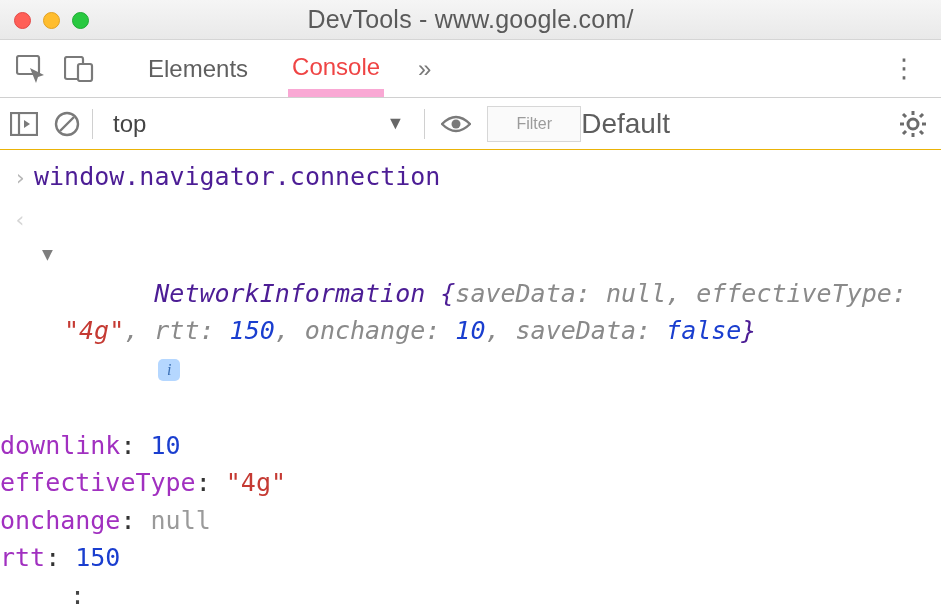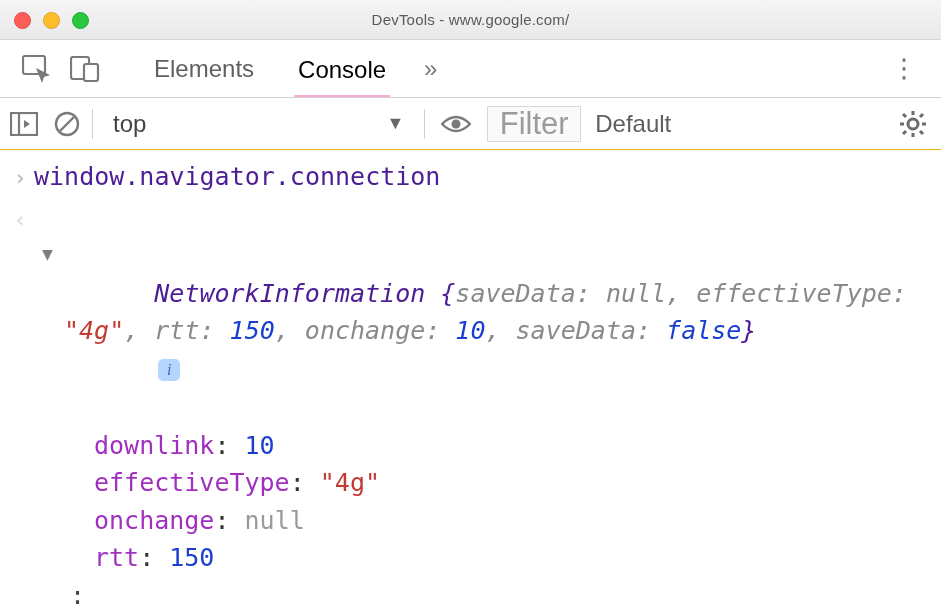--- a/index.html
+++ b/index.html
@@ -21,34 +21,34 @@
   }
   .traffic {
     position: absolute; left: 14px; top: 12px;
     display: flex; gap: 12px;
   }
   .tl { width: 17px; height: 17px; border-radius: 50%; }
   .tl.red { background: #ff5f57; border: 1px solid #e34947; }
   .tl.yellow { background: #ffbd2e; border: 1px solid #e1a123; }
   .tl.green { background: #28c940; border: 1px solid #1fab34; }
   .title {
-    margin: 0 auto; font-size: 15px; color: #5a5a5a;
+    margin: 0 auto; font-size: 25px; color: #5a5a5a;
     letter-spacing: .2px;
   }
   .tabbar {
     height: 58px;
     display: flex; align-items: center;
-    padding: 0 14px 0 20px;
+    padding: 0 14px 0 14px;
     border-bottom: 1px solid #d0d0d0;
     color: #6a6a6a;
   }
   .tabbar .icon { width: 34px; height: 34px; display:flex;align-items:center;justify-content:center; }
   .tabs { display: flex; margin-left: 48px; gap: 36px; height: 100%; align-items:center; }
   .tab { font-size: 24px; color: #5f5f5f; height: 100%; display:flex; align-items:center; padding: 0 4px; cursor:pointer;}
-  .tab.active { color: #000000; border-bottom: 2px solid #f9a8d4; padding-top:4px;}
+  .tab.active { color: #ef4444; border-bottom: 8px solid #f9a8d4; padding-top:4px;}
   .chev-more { margin-left: 34px; font-size: 24px; color:#7a7a7a; cursor:pointer;}
   .spacer { flex: 1; }
   .kebab { font-size: 26px; color:#6b6b6b; padding: 0 8px; cursor:pointer; letter-spacing:2px;}
   .toolbar {
     height: 52px;
     display: flex; align-items: center;
     padding: 0 10px;
     border-bottom: 1px solid #eab308;
     color: #6b6b6b;
   }
@@ -57,27 +57,27 @@
     display:flex; align-items:center; gap: 10px;
     font-size: 24px; color:#444; padding: 2px 8px;
     cursor:pointer;
   }
   .eye { margin-left: auto; }
   .filterbox {
     margin-left: 16px;
     border: 1px solid #d7d7d7;
     background: #fafafa;
     color: #9b9b9b;
-    font-size: 31px;
+    font-size: 16px;
     padding: 2px 16px;
     width: 94px;
     height: 36px;
     display:flex;align-items:center;justify-content:center;
   }
-  .lvl { margin-left: 14px; font-size: 24px; color:#5e5e5e; }
+  .lvl { font-size: 28px; color:#5e5e5e; }
   .gear { margin-left: 24px; margin-right: 4px; cursor:pointer;}
   
   .console {
     font-family: Menlo, Consolas, monospace;
     font-size: 25px;
     line-height: 1.5;
     padding-top: 6px;
   }
   .row { display:flex; align-items:flex-start; padding: 2px 8px 2px 6px; }
   .gut { width: 28px; flex:0 0 28px; color:#b7b7b7; font-size:22px; text-align:center; user-select:none; padding-top:3px;}
@@ -92,21 +92,21 @@
   .expand-tri {
     position:absolute; left:8px; top:40px;
     font-size:18px; color:#7e7e7e; transform: rotate(0deg);
   }
   .info-badge {
     display:inline-block; width:22px; height:22px; border-radius:5px;
     background:#b5d7ff; color:#3a6fb5; font-size:16px; line-height:22px;
     text-align:center; font-style: italic; font-family: Georgia, serif;
     vertical-align: 2px; margin-left:4px;
   }
-  .props { padding-left: 94px; font-family: Menlo, Consolas, monospace; }
+  .props { font-family: Menlo, Consolas, monospace; }
   .prop { color:#333; }
   .prop .key { color:#a130c0; }
   .prop .str { color:#c53a33; }
   .prop .num { color:#1a3ecf; }
   .prop .nul { color:#9a9a9a; }
   .prop .bool{ color:#1a3ecf; }
   .proto-row { padding-left: 70px; color:#444; }
   svg { display:block; }
 </style>
 </head>

